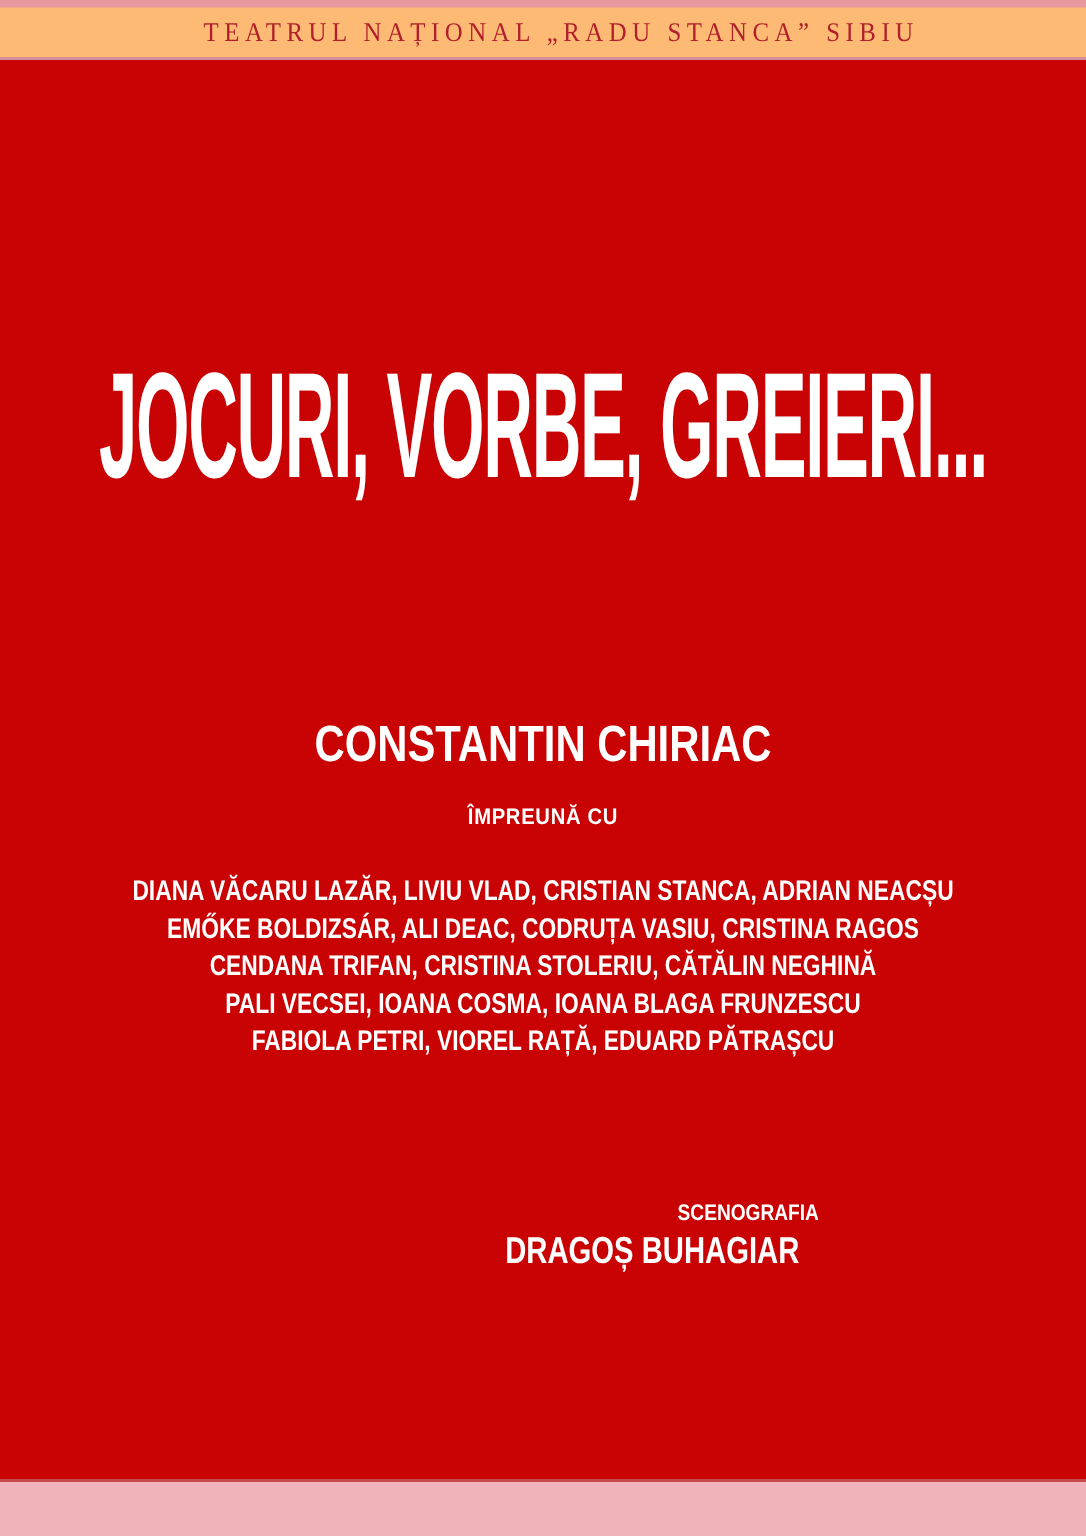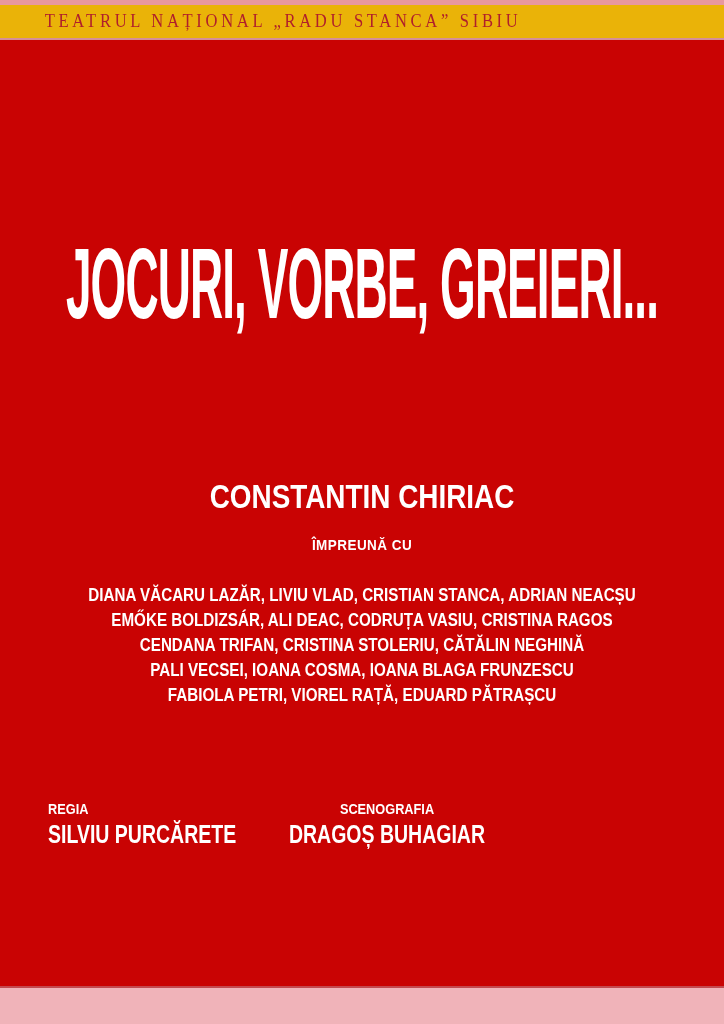--- a/index.html
+++ b/index.html
@@ -13,25 +13,26 @@
     overflow: hidden;
     background: #c90303;
     color: #ffffff;
   }
 
   
   .banner {
     position: absolute;
     top: 0; left: 0; right: 0;
     height: 40px;
-    background: #eab308;
+    background: #fdba74;
     border-top: 5px solid #e8989f;
     border-bottom: 2px solid #d58f97;
     display: flex;
     align-items: center;
+    justify-content: center;
     padding-left: 24px;
   }
   .banner-text {
     font-family: "Liberation Serif", serif;
     font-size: 18px;
     letter-spacing: 4px;
     color: #b01f2b;
     white-space: nowrap;
     transform: scaleX(0.92);
     transform-origin: center;
@@ -90,21 +91,21 @@
   .cast-line { white-space: nowrap; }
 
   
   .credits {
     position: absolute;
     top: 800px; left: 0; right: 0;
     height: 52px;
   }
   .credit-col { position: absolute; top: 0; }
   .credit-col.left  { left: 48px;  text-align: left; }
-  .credit-col.center{ left: 200px; width: 374px; text-align: center; }
+  .credit-col.center{ left: 200px; width: 374px; text-align: right; }
   .credit-col.right { right: 44px; text-align: right; }
 
   .credit-role {
     font-weight: 700;
     font-size: 15px;
     line-height: 17px;
     white-space: nowrap;
     transform: scaleX(0.85);
   }
   .credit-name {
@@ -148,24 +149,20 @@
   <div class="cast-list">
     <div class="cast-line">DIANA VĂCARU LAZĂR, LIVIU VLAD, CRISTIAN STANCA, ADRIAN NEACȘU</div>
     <div class="cast-line">EMŐKE BOLDIZSÁR, ALI DEAC, CODRUȚA VASIU, CRISTINA RAGOS</div>
     <div class="cast-line">CENDANA TRIFAN, CRISTINA STOLERIU, CĂTĂLIN NEGHINĂ</div>
     <div class="cast-line">PALI VECSEI, IOANA COSMA, IOANA BLAGA FRUNZESCU</div>
     <div class="cast-line">FABIOLA PETRI, VIOREL RAȚĂ, EDUARD PĂTRAȘCU</div>
   </div>
 
   <div class="credits">
 
-    <div class="credit-col left">
-      <div class="credit-role">REGIA</div>
-      <div class="credit-name">SILVIU PURCĂRETE</div>
-    </div>
 
     <div class="credit-col center">
       <div class="credit-role">SCENOGRAFIA</div>
       <div class="credit-name">DRAGOȘ BUHAGIAR</div>
     </div>
 
 
   </div>
 
   <div class="bottom-band"></div>

